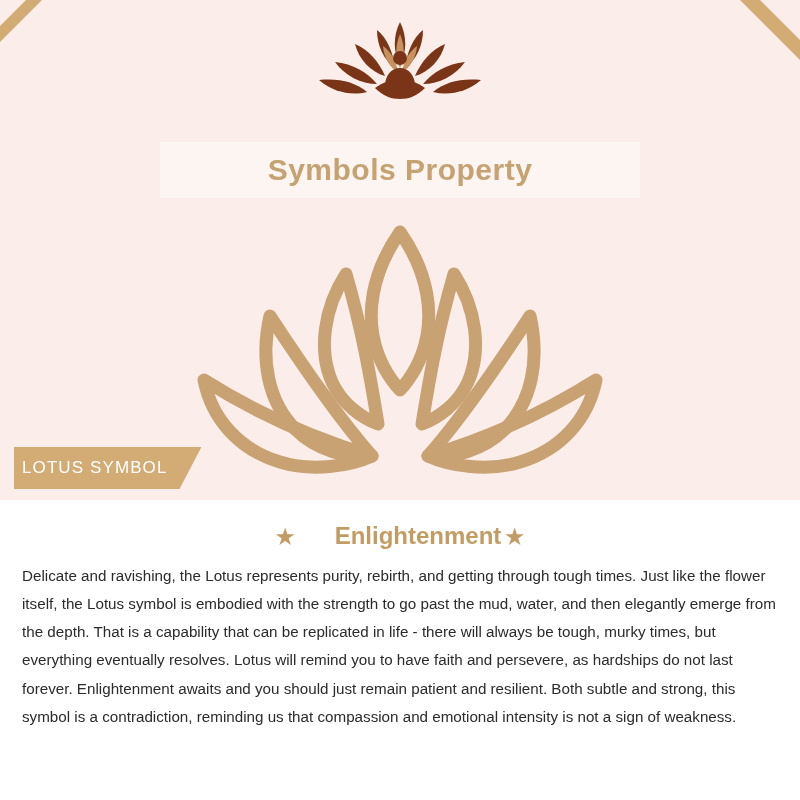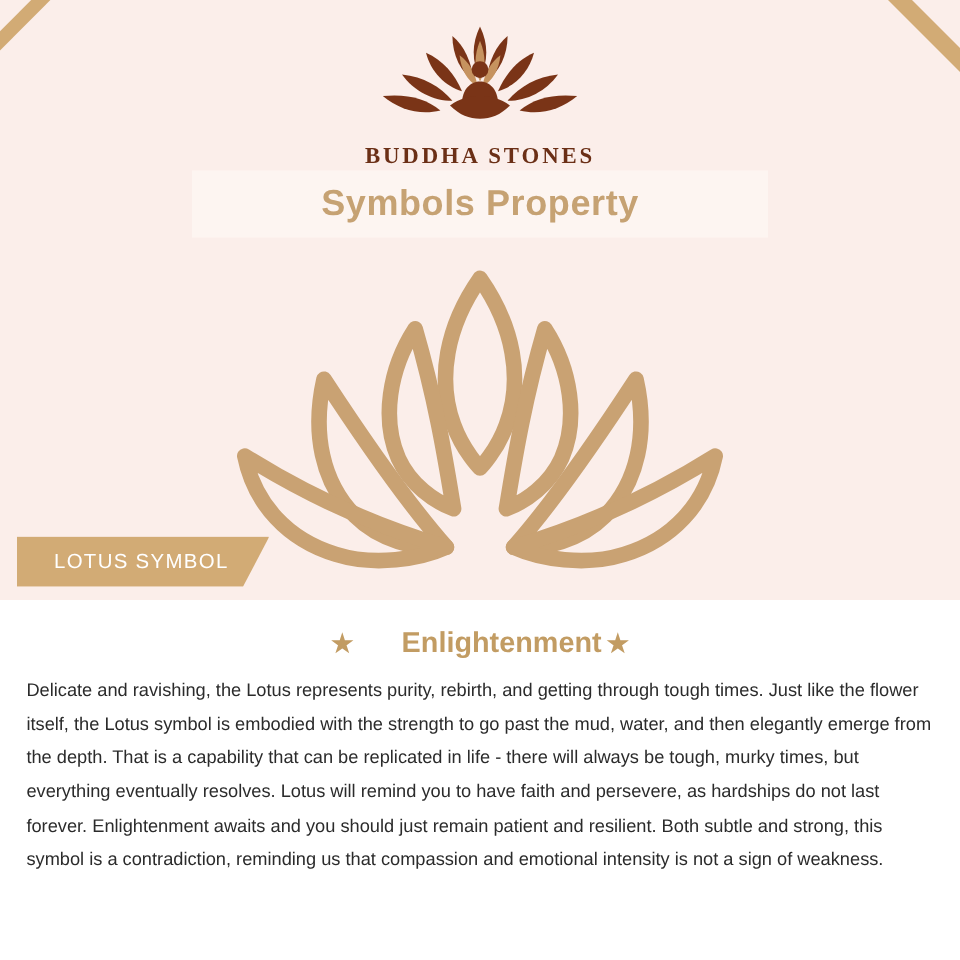--- a/index.html
+++ b/index.html
@@ -132,21 +132,21 @@
   
   .symbol-tag {
     position: absolute;
     top: 447px;
     left: 14px;
     height: 42px;
     background: #d2ab75;
     color: #ffffff;
     display: flex;
     align-items: center;
-    padding: 0 34px 0 31px;
+    padding: 0 34px 0 8px;
     font-size: 17px;
     letter-spacing: 1.1px;
     clip-path: polygon(0 0, 100% 0, calc(100% - 22px) 100%, 0 100%);
     justify-content: flex-end;
   }
 
   
   .lower-panel {
     position: absolute;
     top: 500px;
@@ -216,21 +216,20 @@
         <path d="M78 32 C79 44 85 54 93 58 C91 46 86 38 78 32 Z"></path>
         <path d="M112 32 C111 44 105 54 97 58 C99 46 104 38 112 32 Z"></path>
       </g>
 
       <g fill="#7a3417">
         <circle cx="95" cy="44" r="7"></circle>
         <path d="M95 54 C86 54 80 62 80 72 L110 72 C110 62 104 54 95 54 Z"></path>
         <path d="M70 74 C78 68 86 66 95 66 C104 66 112 68 120 74 C112 82 104 85 95 85 C86 85 78 82 70 74 Z"></path>
       </g>
     </svg>
-    <div class="brand-name">BUDDHA STONES</div>
   </div>
 
   <div class="title-ribbon">
     <span class="title-text">Symbols Property</span>
   </div>
 
   <div class="lotus-wrap">
     <svg width="600" height="280" viewBox="0 0 600 280">
       <g fill="none" stroke="#c9a273" stroke-width="13" stroke-linejoin="round" stroke-linecap="round">
 

